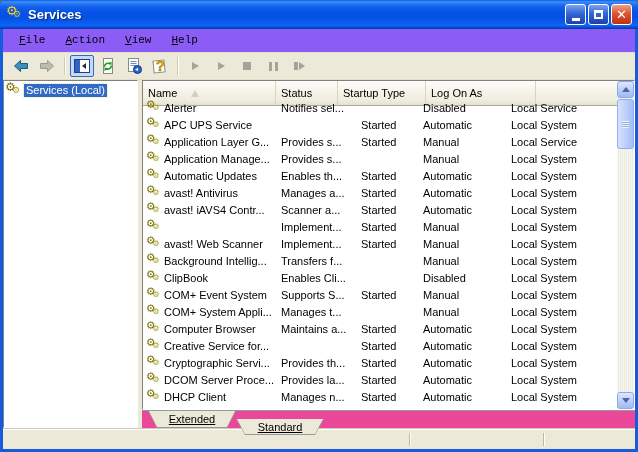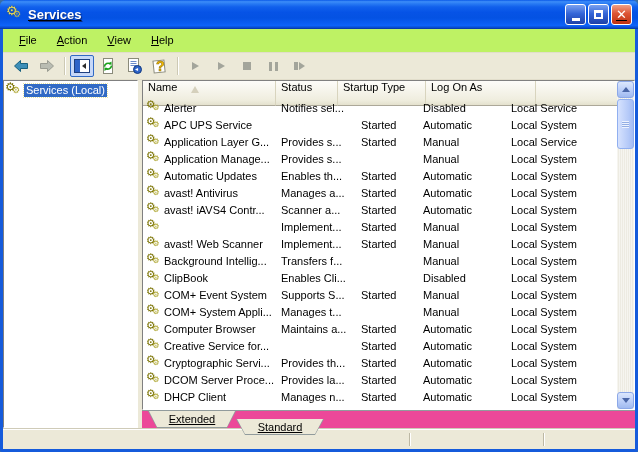--- a/index.html
+++ b/index.html
@@ -5,36 +5,36 @@
   * { margin:0; padding:0; box-sizing:border-box; }
   body { width:638px; height:452px; overflow:hidden; background:#3A6EA5;
          font-family:"Liberation Sans","DejaVu Sans",sans-serif; font-size:11px; color:#000; }
 
   .window { width:638px; height:452px; background:#155BDB; padding:0 3px 3px;
             display:flex; flex-direction:column; border-radius:7px 7px 2px 2px; }
 
   
   .titlebar { height:29px; flex:none; margin:0 -3px; border-radius:6px 6px 0 0;
     background:linear-gradient(180deg,#0A59E8 0%,#3D8DF8 6%,#2A7CF4 12%,#1160EC 24%,#0653E6 42%,#0452E3 62%,#0A5CF0 78%,#0E63F8 88%,#0849C8 96%,#05339A 100%);
-    display:flex; align-items:center; padding:0 6px;text-decoration:underline; }
+    display:flex; align-items:center; padding:0 6px; }
   .title-gears { position:relative; width:18px; height:16px; flex:none; margin-right:4px; }
   .title-gears::before { content:"⚙"; position:absolute; left:0; top:-3px; font-size:13px; color:#E8DC6A; text-shadow:0 0 1px #3A3A00; line-height:1; }
   .title-gears::after  { content:"⚙"; position:absolute; left:7px; top:3px; font-size:9px; color:#CFC24A; line-height:1; }
   .title-text { color:#fff; font-weight:bold; font-size:13px; text-shadow:1px 1px 1px #0A2A7A; flex:1; }
   .tb-btn { width:21px; height:21px; border:1px solid #fff; border-radius:3px; margin-left:2px;
             display:grid; place-items:center; color:#fff; font-weight:bold; font-size:11px;
             background:linear-gradient(180deg,#7AA1F0 0%,#3566D8 45%,#1D41A8 100%); }
   .tb-btn.close { background:linear-gradient(180deg,#F0A086 0%,#DD5434 45%,#BE3210 100%); }
   .glyph-min { align-self:end; margin-bottom:3px; width:8px; height:3px; background:#fff; }
   .glyph-max { width:9px; height:9px; border:2px solid #fff; border-top-width:3px; }
   .glyph-close { font-size:13px; line-height:1; }
 
   
-  .menubar { height:24px; flex:none; background:#bef264; display:flex; align-items:center;
-             padding-left:6px; border-bottom:1px solid #E2DECB; }
+  .menubar { height:24px; flex:none; background:#8b5cf6; display:flex; align-items:center;
+             padding-left:6px; border-bottom:1px solid #E2DECB;font-family:Liberation Mono, monospace; }
   .menu-item { padding:3px 10px 4px; cursor:default; }
   .menu-item u { text-decoration:underline; }
 
   
   .toolbar { height:27px; flex:none; background:#ECE9D8; display:flex; align-items:center;
              padding-left:6px; gap:2px; border-bottom:1px solid #E2DECB; }
   .tool-btn { width:24px; height:22px; display:grid; place-items:center; border:1px solid transparent; }
   .tool-btn.pressed { background:#C7D8F8; border:1px solid #316AC5; border-radius:2px; }
   .tool-sep { width:1px; height:18px; background:#CDC9B4; box-shadow:1px 0 0 #fff; margin:0 3px; }
   .shape-play { width:0; height:0; border-left:7px solid #A3A59B; border-top:4px solid transparent; border-bottom:4px solid transparent; }
@@ -52,21 +52,21 @@
   .gears::before { content:"⚙"; position:absolute; left:0; top:-2px; font-size:12px; color:#7A7200; line-height:1; }
   .gears::after  { content:"⚙"; position:absolute; left:7px; top:3px; font-size:9px; color:#ABA32A; line-height:1; }
   .tree-label { background:#316AC5; color:#fff; padding:0 2px 1px; outline:1px dotted #E8E4A0; }
   .splitter { width:4px; flex:none; background:#ECE9D8; cursor:ew-resize; }
 
   .rightcol { flex:1; display:flex; flex-direction:column; min-width:0; }
   .listpane { flex:1; display:flex; min-height:0; background:#fff; border:1px solid; border-color:#808080 #fff #fff #808080; }
   .listbody { flex:1; display:flex; flex-direction:column; min-width:0; overflow:hidden; }
 
   .lheader { height:18px; flex:none; display:flex; }
-  .hcell { flex:none; display:flex; align-items:flex-end; padding:12px 5px; background:linear-gradient(180deg,#FDFCF9,#EFEDDE 80%,#E4E1CE);
+  .hcell { flex:none; display:flex; align-items:center; padding:12px 5px; background:linear-gradient(180deg,#FDFCF9,#EFEDDE 80%,#E4E1CE);
            border-right:1px solid #D8D4BE; border-bottom:1px solid #ACA899; white-space:nowrap; overflow:hidden; cursor:default; }
   .hcell.fill { flex:1; border-right:none; }
   .sort-asc { width:0; height:0; border-left:4px solid transparent; border-right:4px solid transparent;
               border-bottom:7px solid #D5D0BC; margin-left:14px; }
   .w-name{width:133px;} .w-desc{width:80px;} .w-status{width:62px;} .w-startup{width:88px;} .w-logon{width:110px;}
 
   .rows { flex:1; overflow:hidden; }
   .srow { height:17px; display:flex; align-items:center; }
   .cell { flex:none; padding:0 5px; white-space:nowrap; overflow:hidden; }
   .cell.name { display:flex; align-items:center; gap:2px; padding-left:2px; }

